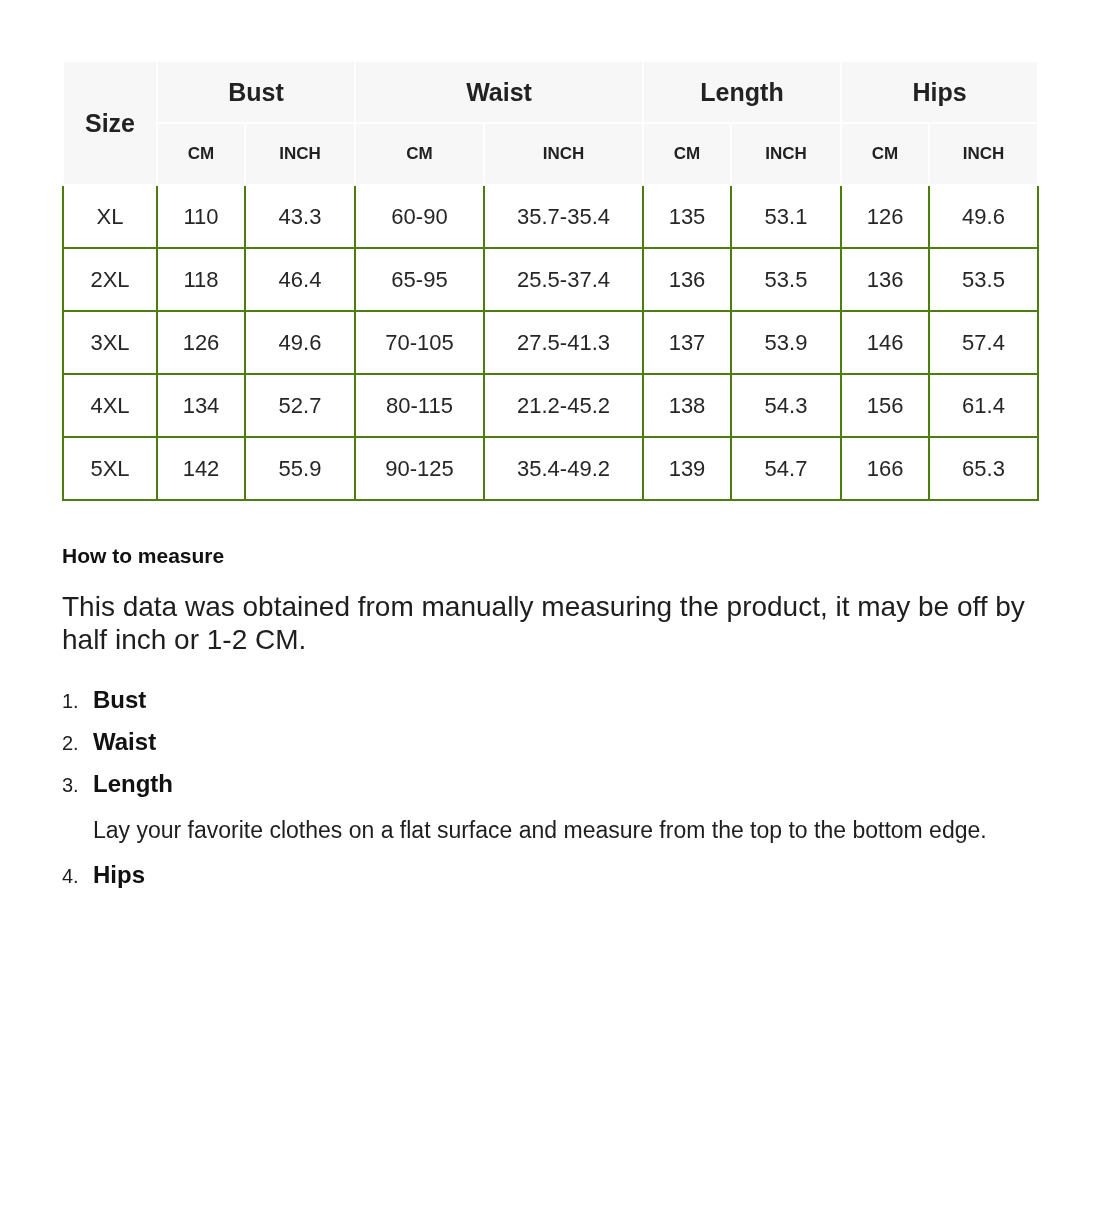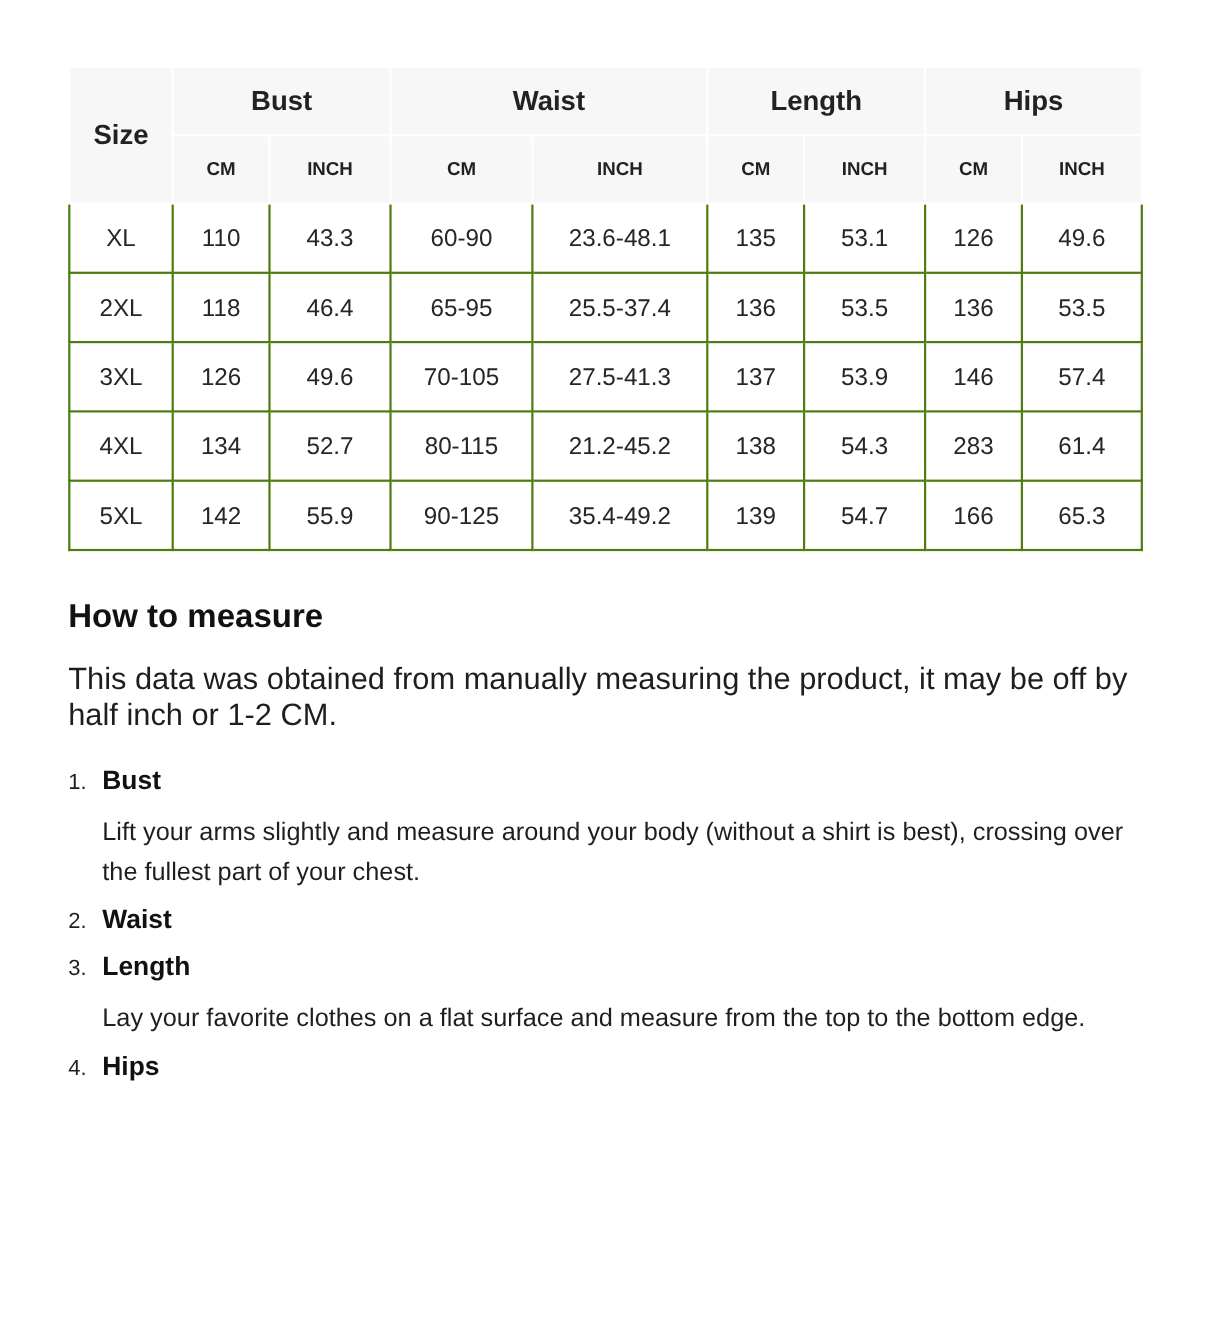--- a/index.html
+++ b/index.html
@@ -42,21 +42,21 @@
     text-align: center;
     vertical-align: middle;
   }
 
   
   .measure {
     padding: 0 62px;
     margin-top: 43px;
   }
   .measure h2 {
-    font-size: 30px;
+    font-size: 21px;
     font-weight: bold;
     color: #111111;
     margin-bottom: 22px;
   }
   .measure .intro {
     font-size: 28px;
     line-height: 33px;
     color: #1e1e1e;
     max-width: 978px;
     margin-bottom: 30px;
@@ -125,21 +125,21 @@
           <th class="unit-header">CM</th>
           <th class="unit-header">INCH</th>
         </tr>
       </thead>
       <tbody>
         <tr>
           <td>XL</td>
           <td>110</td>
           <td>43.3</td>
           <td>60-90</td>
-          <td>23.6-48.1</td>
+          <td>35.7-35.4</td>
           <td>135</td>
           <td>53.1</td>
           <td>126</td>
           <td>49.6</td>
         </tr>
         <tr>
           <td>2XL</td>
           <td>118</td>
           <td>46.4</td>
           <td>65-95</td>
@@ -161,21 +161,21 @@
           <td>57.4</td>
         </tr>
         <tr>
           <td>4XL</td>
           <td>134</td>
           <td>52.7</td>
           <td>80-115</td>
           <td>21.2-45.2</td>
           <td>138</td>
           <td>54.3</td>
-          <td>283</td>
+          <td>156</td>
           <td>61.4</td>
         </tr>
         <tr>
           <td>5XL</td>
           <td>142</td>
           <td>55.9</td>
           <td>90-125</td>
           <td>35.4-49.2</td>
           <td>139</td>
           <td>54.7</td>
@@ -189,21 +189,20 @@
   <section class="measure">
     <h2>How to measure</h2>
     <p class="intro">This data was obtained from manually measuring the product, it may be off by half inch or 1-2 CM.</p>
 
     <ol class="steps">
       <li class="step">
         <div class="term-row">
           <span class="step-number">1.</span>
           <span class="step-term">Bust</span>
         </div>
-        <p class="step-desc">Lift your arms slightly and measure around your body (without a shirt is best), crossing over the fullest part of your chest.</p>
       </li>
       <li class="step">
         <div class="term-row">
           <span class="step-number">2.</span>
           <span class="step-term">Waist</span>
         </div>
       </li>
       <li class="step">
         <div class="term-row">
           <span class="step-number">3.</span>

